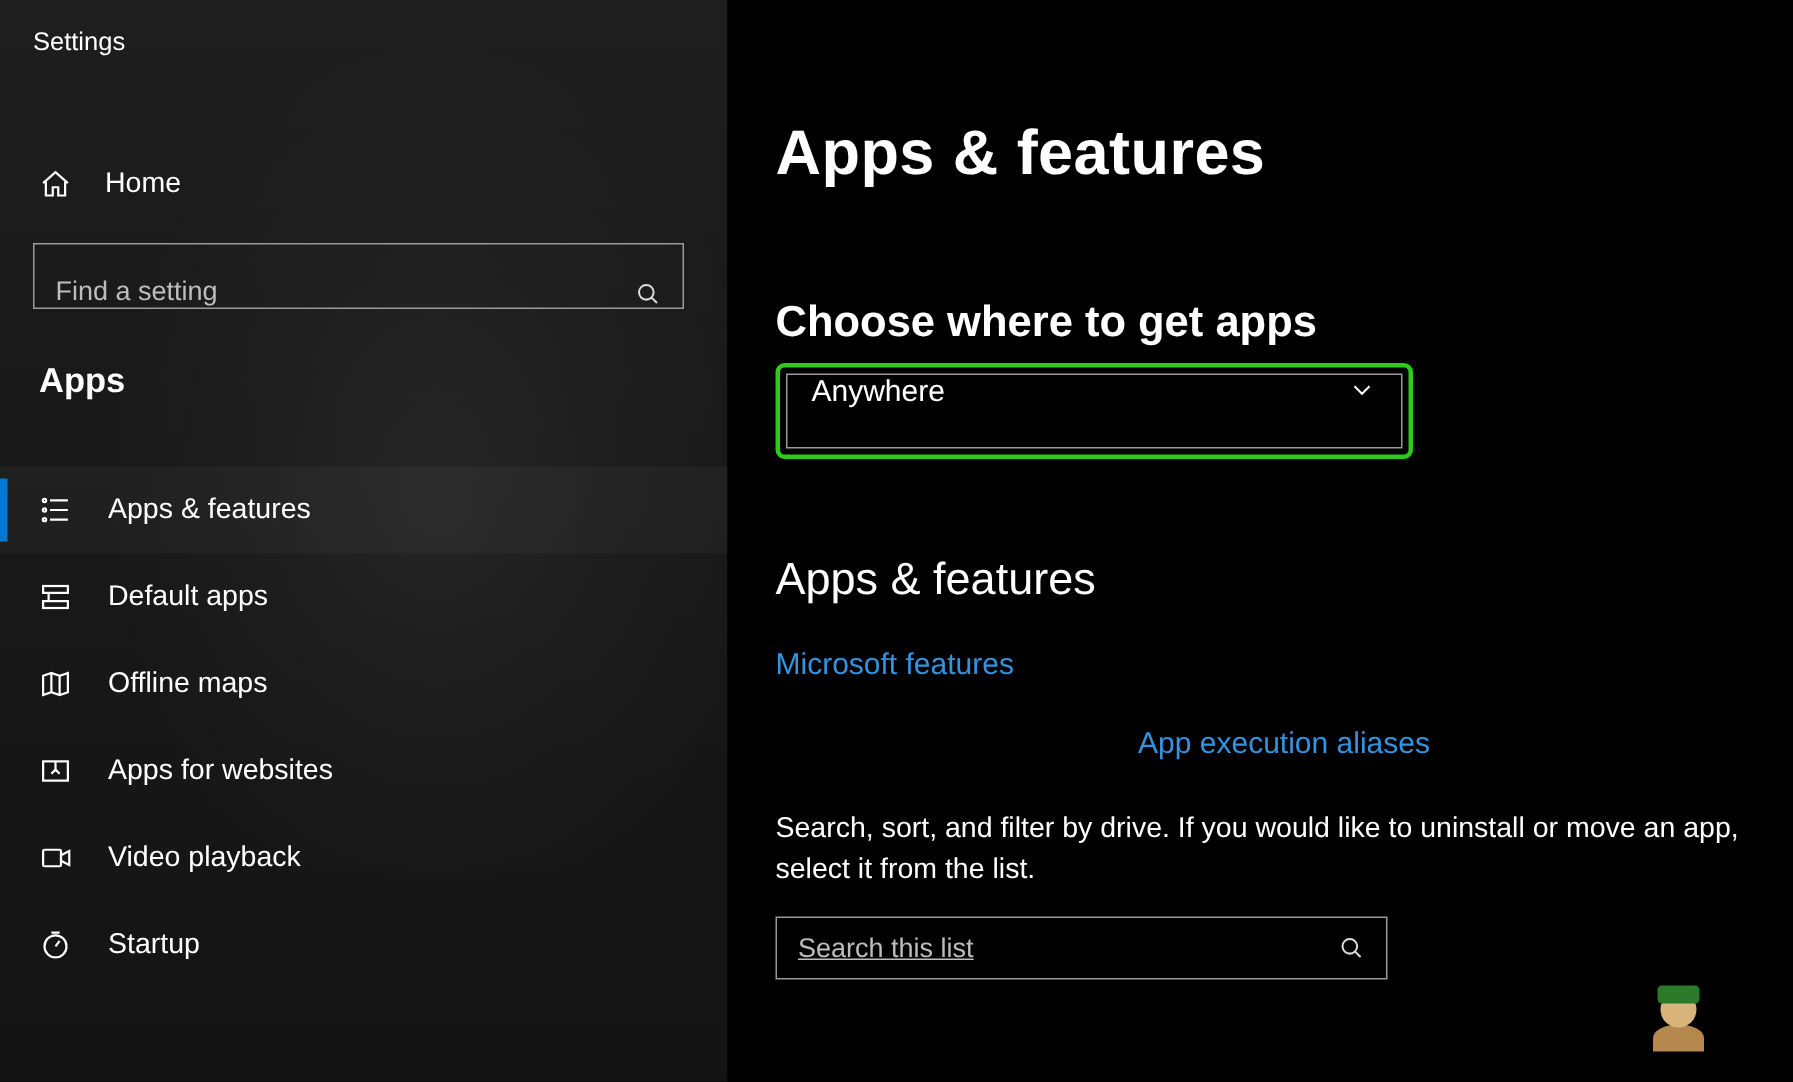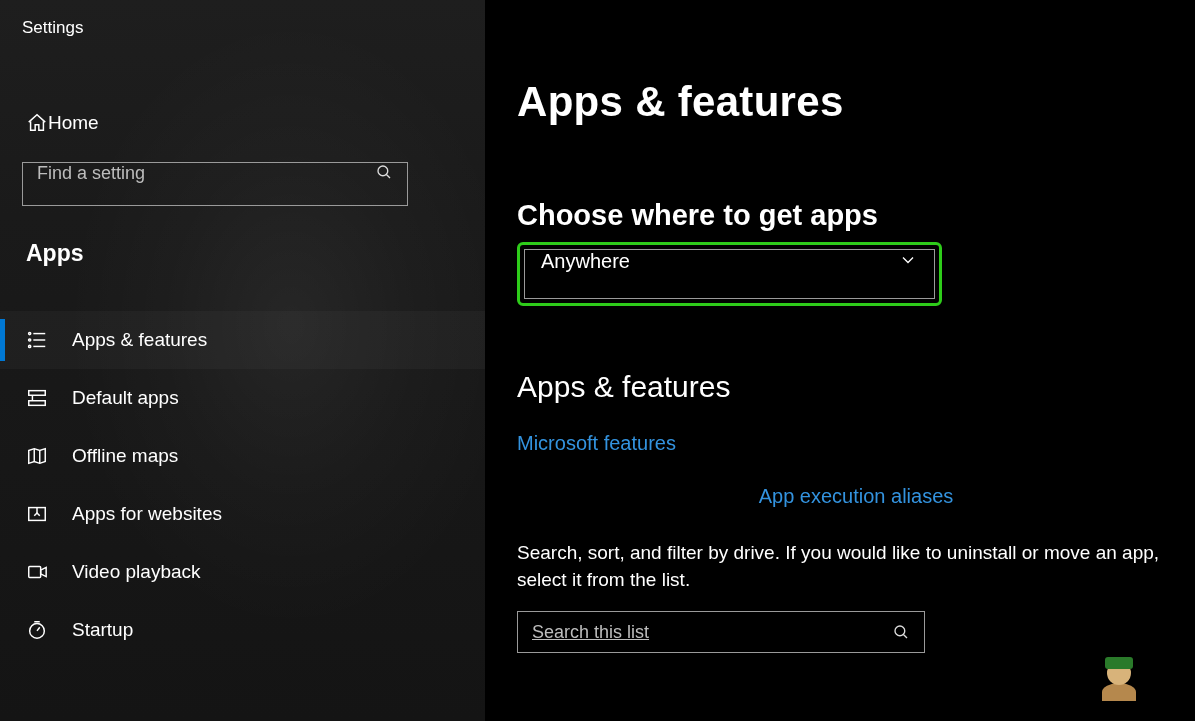--- a/index.html
+++ b/index.html
@@ -16,30 +16,30 @@
     .sidebar::before {
       content: '';
       position: absolute; inset: 0;
       background: radial-gradient(ellipse at 60% 45%, rgba(255,255,255,0.06) 0%, rgba(255,255,255,0.02) 30%, transparent 55%);
       pointer-events: none;
     }
 
     .window-title { padding: 18px 22px 6px 22px; font-size: 17px; font-weight: 400; color: #fff; position: relative;}
 
     .home-row {
-      display: flex; align-items: flex-start; 
+      display: flex; align-items: flex-start; gap: 22px;
       padding: 14px 0 14px 26px; margin-top: 54px; position: relative;
       font-size: 19px; cursor: pointer;
     }
     .home-row .icon { width: 22px; height: 22px; flex: 0 0 22px; }
 
     .search-wrap { padding: 14px 22px 10px 22px; position: relative;}
     .search-box {
-      width: 386px; height: 44px; border: 1px solid #9a9a9a;
-      display: flex; align-items: flex-start; padding: 0 14px;
+      width: 434px; height: 44px; border: 1px solid #9a9a9a;
+      display: flex; align-items: flex-end; padding: 0 14px;
       font-size: 18px; color: #c8c8c8; background: transparent;
     }
     .search-box .placeholder { flex: 1; color: #bdbdbd; }
     .search-box .sicon { width: 18px; height: 18px; }
 
     .section-label {
       padding: 24px 0 0 26px; font-size: 23px; font-weight: 600; position: relative;
     }
 
     .nav { margin-top: 44px; position: relative;}

